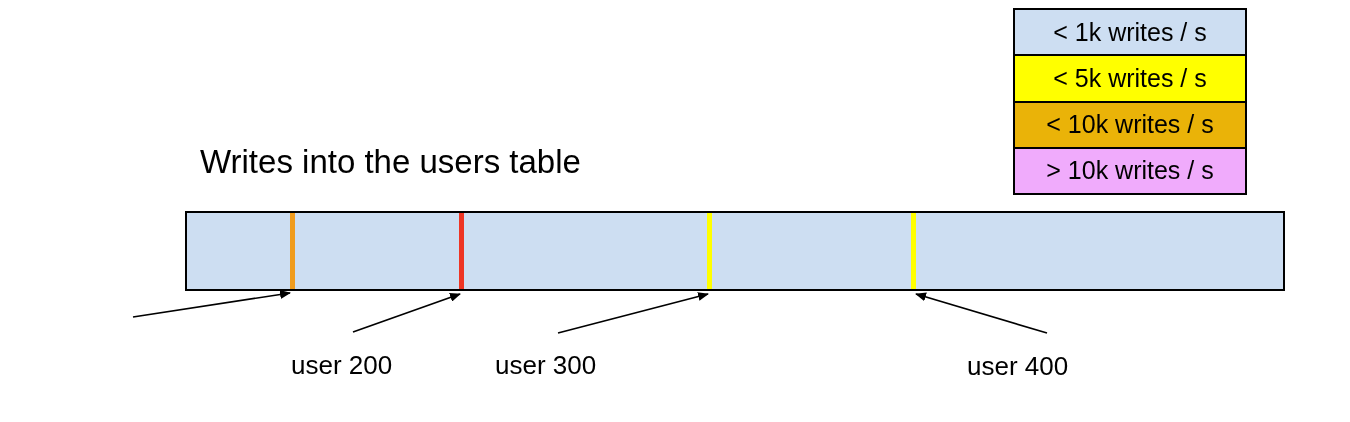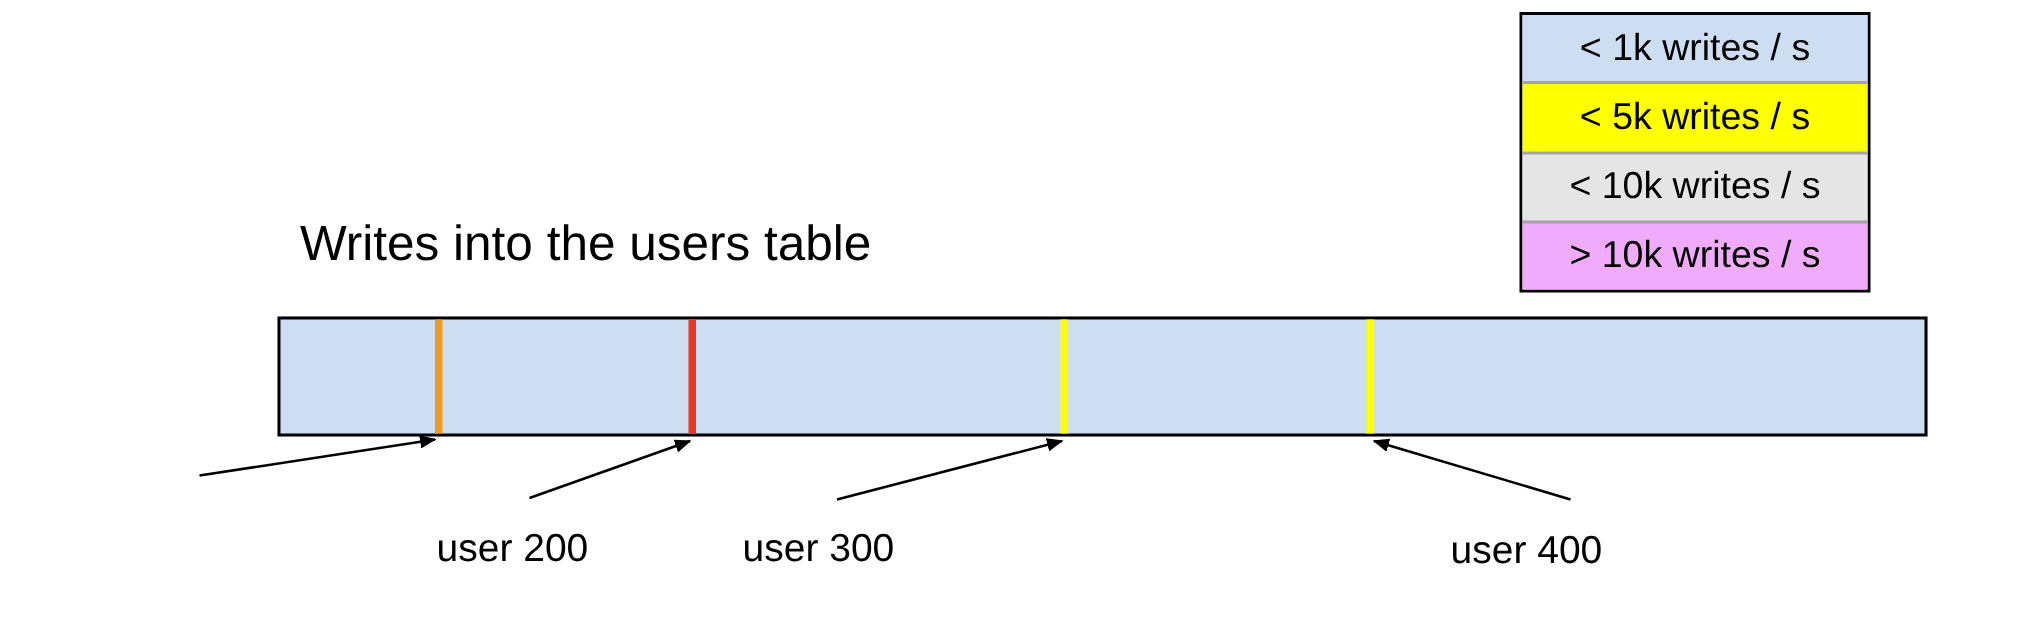--- a/index.html
+++ b/index.html
@@ -21,21 +21,21 @@
     position: absolute; left: 1013px; top: 8px;
     width: 234px; height: 187px;
     border: 2px solid #000;
     display: flex; flex-direction: column;
   }
   .legend-row {
     flex: 1;
     display: flex; align-items: center; justify-content: center;
     font-size: 25px; color: #000; white-space: nowrap;
   }
-  .legend-row + .legend-row { border-top: 2px solid #a3a3a3; }
+  .legend-row + .legend-row { border-top: 2px solid #000000; }
 
   .users-bar {
     position: absolute; left: 185px; top: 211px;
     width: 1100px; height: 80px;
     border: 2px solid #000;
   }
   .marker {
     position: absolute; top: 0; width: 5px; height: 76px;
   }
 
@@ -58,21 +58,21 @@
 </head>
 <body>
 
 <div class="canvas">
 
   <div class="diagram-title">Writes into the users table</div>
 
   <div class="legend">
     <div class="legend-row" style="background-color: rgb(205, 222, 242);">&lt; 1k writes / s</div>
     <div class="legend-row" style="background-color: rgb(255, 255, 0);">&lt; 5k writes / s</div>
-    <div class="legend-row" style="background-color: #e5e5e5;">&lt; 10k writes / s</div>
+    <div class="legend-row" style="background-color: #eab308;">&lt; 10k writes / s</div>
     <div class="legend-row" style="background-color: #f0abfc;">&gt; 10k writes / s</div>
   </div>
 
   <div class="users-bar" style="background-color: rgb(205, 222, 242);">
     <div class="marker" style="left: 103px; background-color: rgb(240, 156, 30);"></div>
     <div class="marker" style="left: 272px; background-color: rgb(238, 53, 36);"></div>
     <div class="marker" style="left: 520px; background-color: rgb(255, 255, 0);"></div>
     <div class="marker" style="left: 724px; background-color: rgb(255, 255, 0);"></div>
   </div>
 

